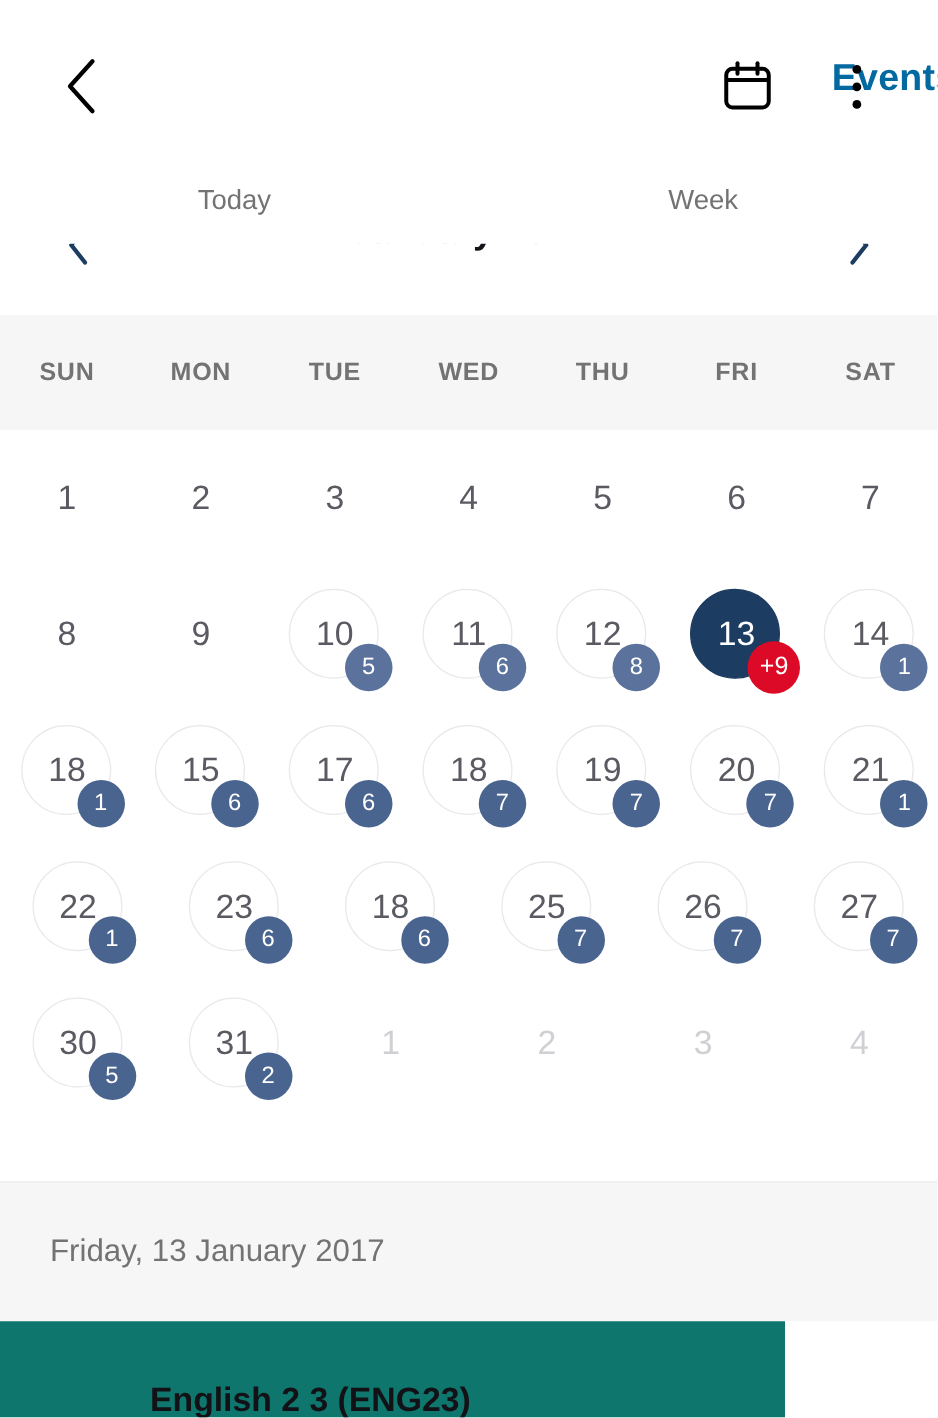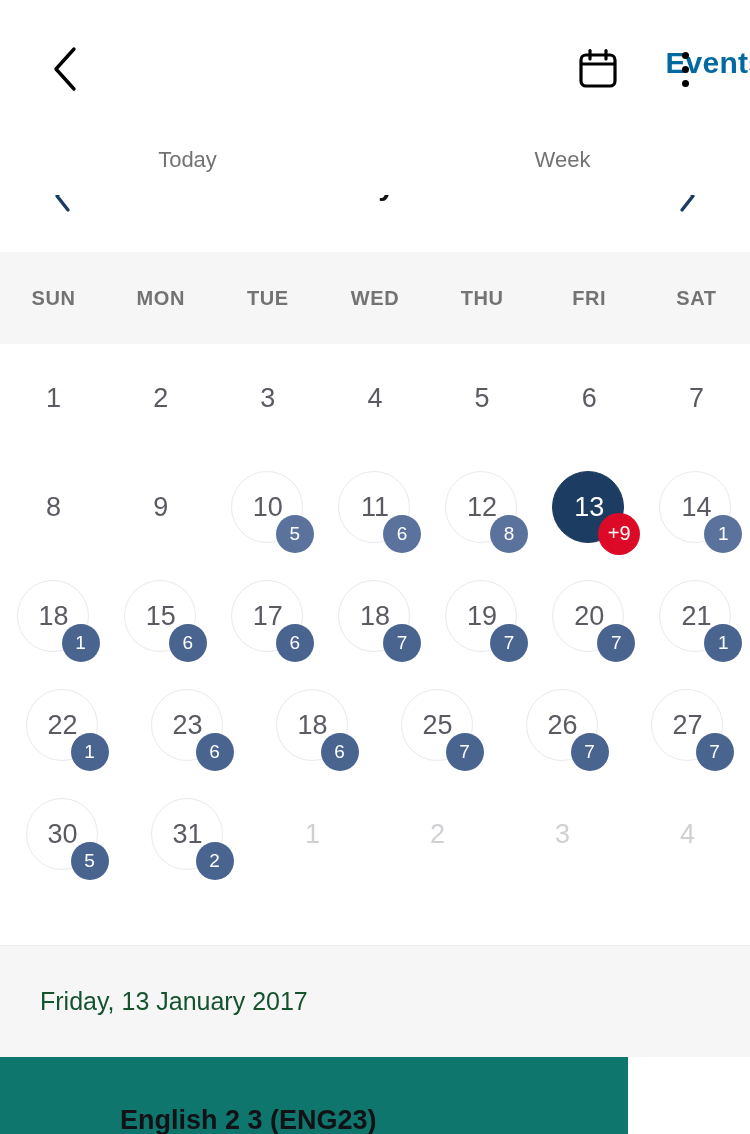--- a/index.html
+++ b/index.html
@@ -245,21 +245,21 @@
     height: 112px;
     background: #f6f6f7;
     border-top: 1px solid #ececee;
     box-sizing: border-box;
     display: flex;
     align-items: center;
   }
   .date-bar-text {
     padding-left: 40px;
     font-size: 25px;
-    color: #14532d;
+    color: #737373;
   }
 
   
   .event-list {
     position: absolute;
     left: 0; top: 1057px;
     width: 628px;
     height: 77px;
     background: #0f766e;
     overflow: hidden;

